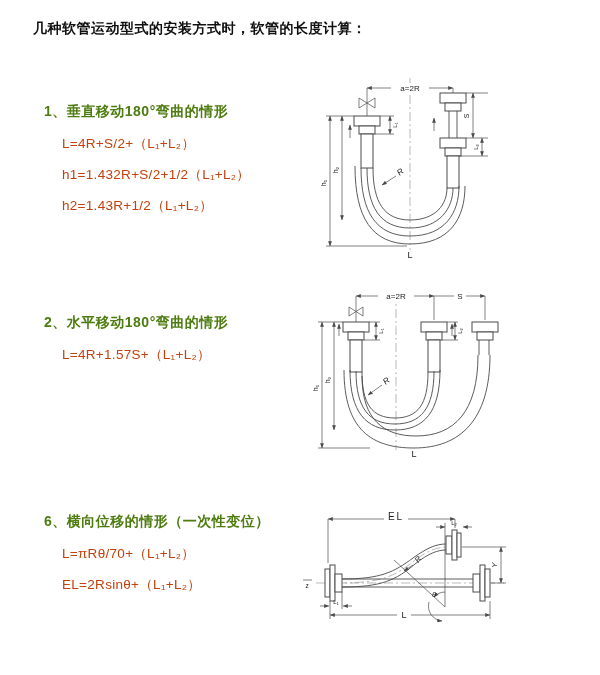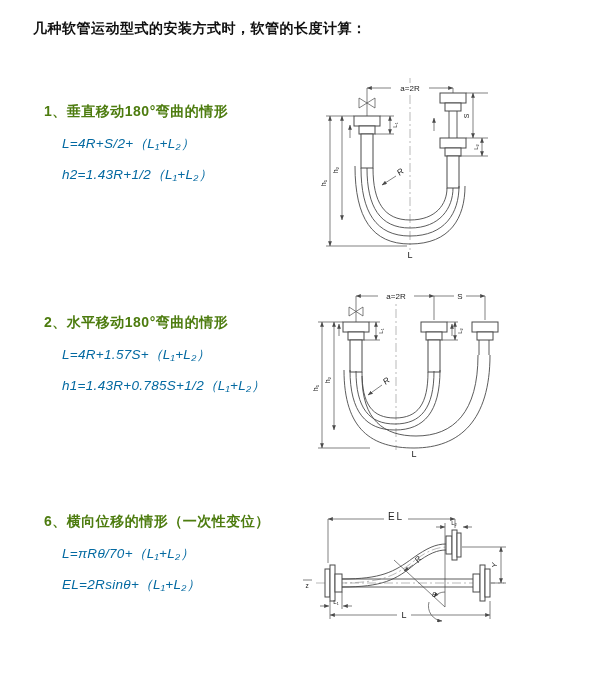--- a/index.html
+++ b/index.html
@@ -4,22 +4,22 @@
 <style>
   html,body{margin:0;padding:0;}
   body{width:600px;height:675px;background:#ffffff;overflow:hidden;
        font-family:"Liberation Sans","DejaVu Sans",sans-serif;color:#1a1a1a;}
   .page{position:relative;width:600px;height:675px;background:#fff;}
   .title{position:absolute;left:33px;top:20px;font-size:14px;font-weight:bold;
          letter-spacing:.5px;color:#111;}
   .section{position:absolute;left:44px;}
   .sec1{top:103px;}  .sec2{top:314px;}  .sec3{top:513px;}
   .heading{font-size:14px;font-weight:bold;color:#4d7c0f;letter-spacing:.5px;margin:0 0 13px 0;}
-  .formula{font-size:13.5px;color:#0369a1;margin:0 0 0 18px;padding:0 0 12px 0;
-           letter-spacing:.3px;line-height:19px;white-space:nowrap;font-style:italic;}
+  .formula{font-size:13.5px;color:#c2410c;margin:0 0 0 18px;padding:0 0 12px 0;
+           letter-spacing:.3px;line-height:19px;white-space:nowrap;}
   .diag{position:absolute;}
   .d1{left:312px;top:68px;}
   .d2{left:310px;top:280px;}
   .d3{left:296px;top:503px;}
   svg text{fill:#222;font-family:"Liberation Sans","DejaVu Sans",sans-serif;}
   .dim{stroke:#4a4a4a;stroke-width:.7;fill:none;}
   .obj{stroke:#4a4a4a;stroke-width:1;fill:#ffffff;}
   .hose{stroke:#4a4a4a;stroke-width:.9;fill:none;}
   .cl{stroke:#8a8a8a;stroke-width:.6;stroke-dasharray:9 3 2 3;fill:none;}
   .lblwrap{fill:#ffffff;}
@@ -27,20 +27,21 @@
 </head>
 <body>
 
 <div class="page">
 
   <div class="title">几种软管运动型式的安装方式时，软管的长度计算：</div>
 
   <div class="section sec1">
     <div class="heading">1、垂直移动180°弯曲的情形</div>
     <div class="formula">L=4R+S/2+（L₁+L₂）</div>
+    <div class="formula">h1=1.432R+S/2+1/2（L₁+L₂）</div>
     <div class="formula">h2=1.43R+1/2（L₁+L₂）</div>
   </div>
 
   <svg class="diag d1" width="270" height="192" viewBox="0 0 270 192">
     <defs>
       <marker id="ar1" viewBox="0 0 8 6" refX="7.5" refY="3" markerWidth="7.5" markerHeight="5.5" orient="auto-start-reverse">
         <path d="M0,0L8,3L0,6Z" fill="#4a4a4a"></path>
       </marker>
       <pattern id="b1" patternUnits="userSpaceOnUse" width="3.5" height="3.5">
         <path d="M0,0L3.5,3.5M3.5,0L0,3.5" stroke="#6b6b6b" stroke-width="0.5"></path>
@@ -127,21 +128,20 @@
       <line class="dim" x1="84" y1="108" x2="70" y2="117" marker-end="url(#ar1)"></line>
       <text x="90" y="106" font-size="8.5" font-style="italic" text-anchor="middle" transform="rotate(-40 90 106)">R</text>
     </g>
 
     <text x="98" y="190" font-size="9" text-anchor="middle">L</text>
   </svg>
 
   <div class="section sec2">
     <div class="heading">2、水平移动180°弯曲的情形</div>
     <div class="formula">L=4R+1.57S+（L₁+L₂）</div>
-    <div class="formula">h1=1.43R+0.785S+1/2（L₁+L₂）</div>
   </div>
 
   <svg class="diag d2" width="285" height="180" viewBox="0 0 285 180">
     <defs>
       <marker id="ar2" viewBox="0 0 8 6" refX="7.5" refY="3" markerWidth="7.5" markerHeight="5.5" orient="auto-start-reverse">
         <path d="M0,0L8,3L0,6Z" fill="#4a4a4a"></path>
       </marker>
       <pattern id="b2" patternUnits="userSpaceOnUse" width="3.5" height="3.5">
         <path d="M0,0L3.5,3.5M3.5,0L0,3.5" stroke="#6b6b6b" stroke-width="0.5"></path>
       </pattern>

